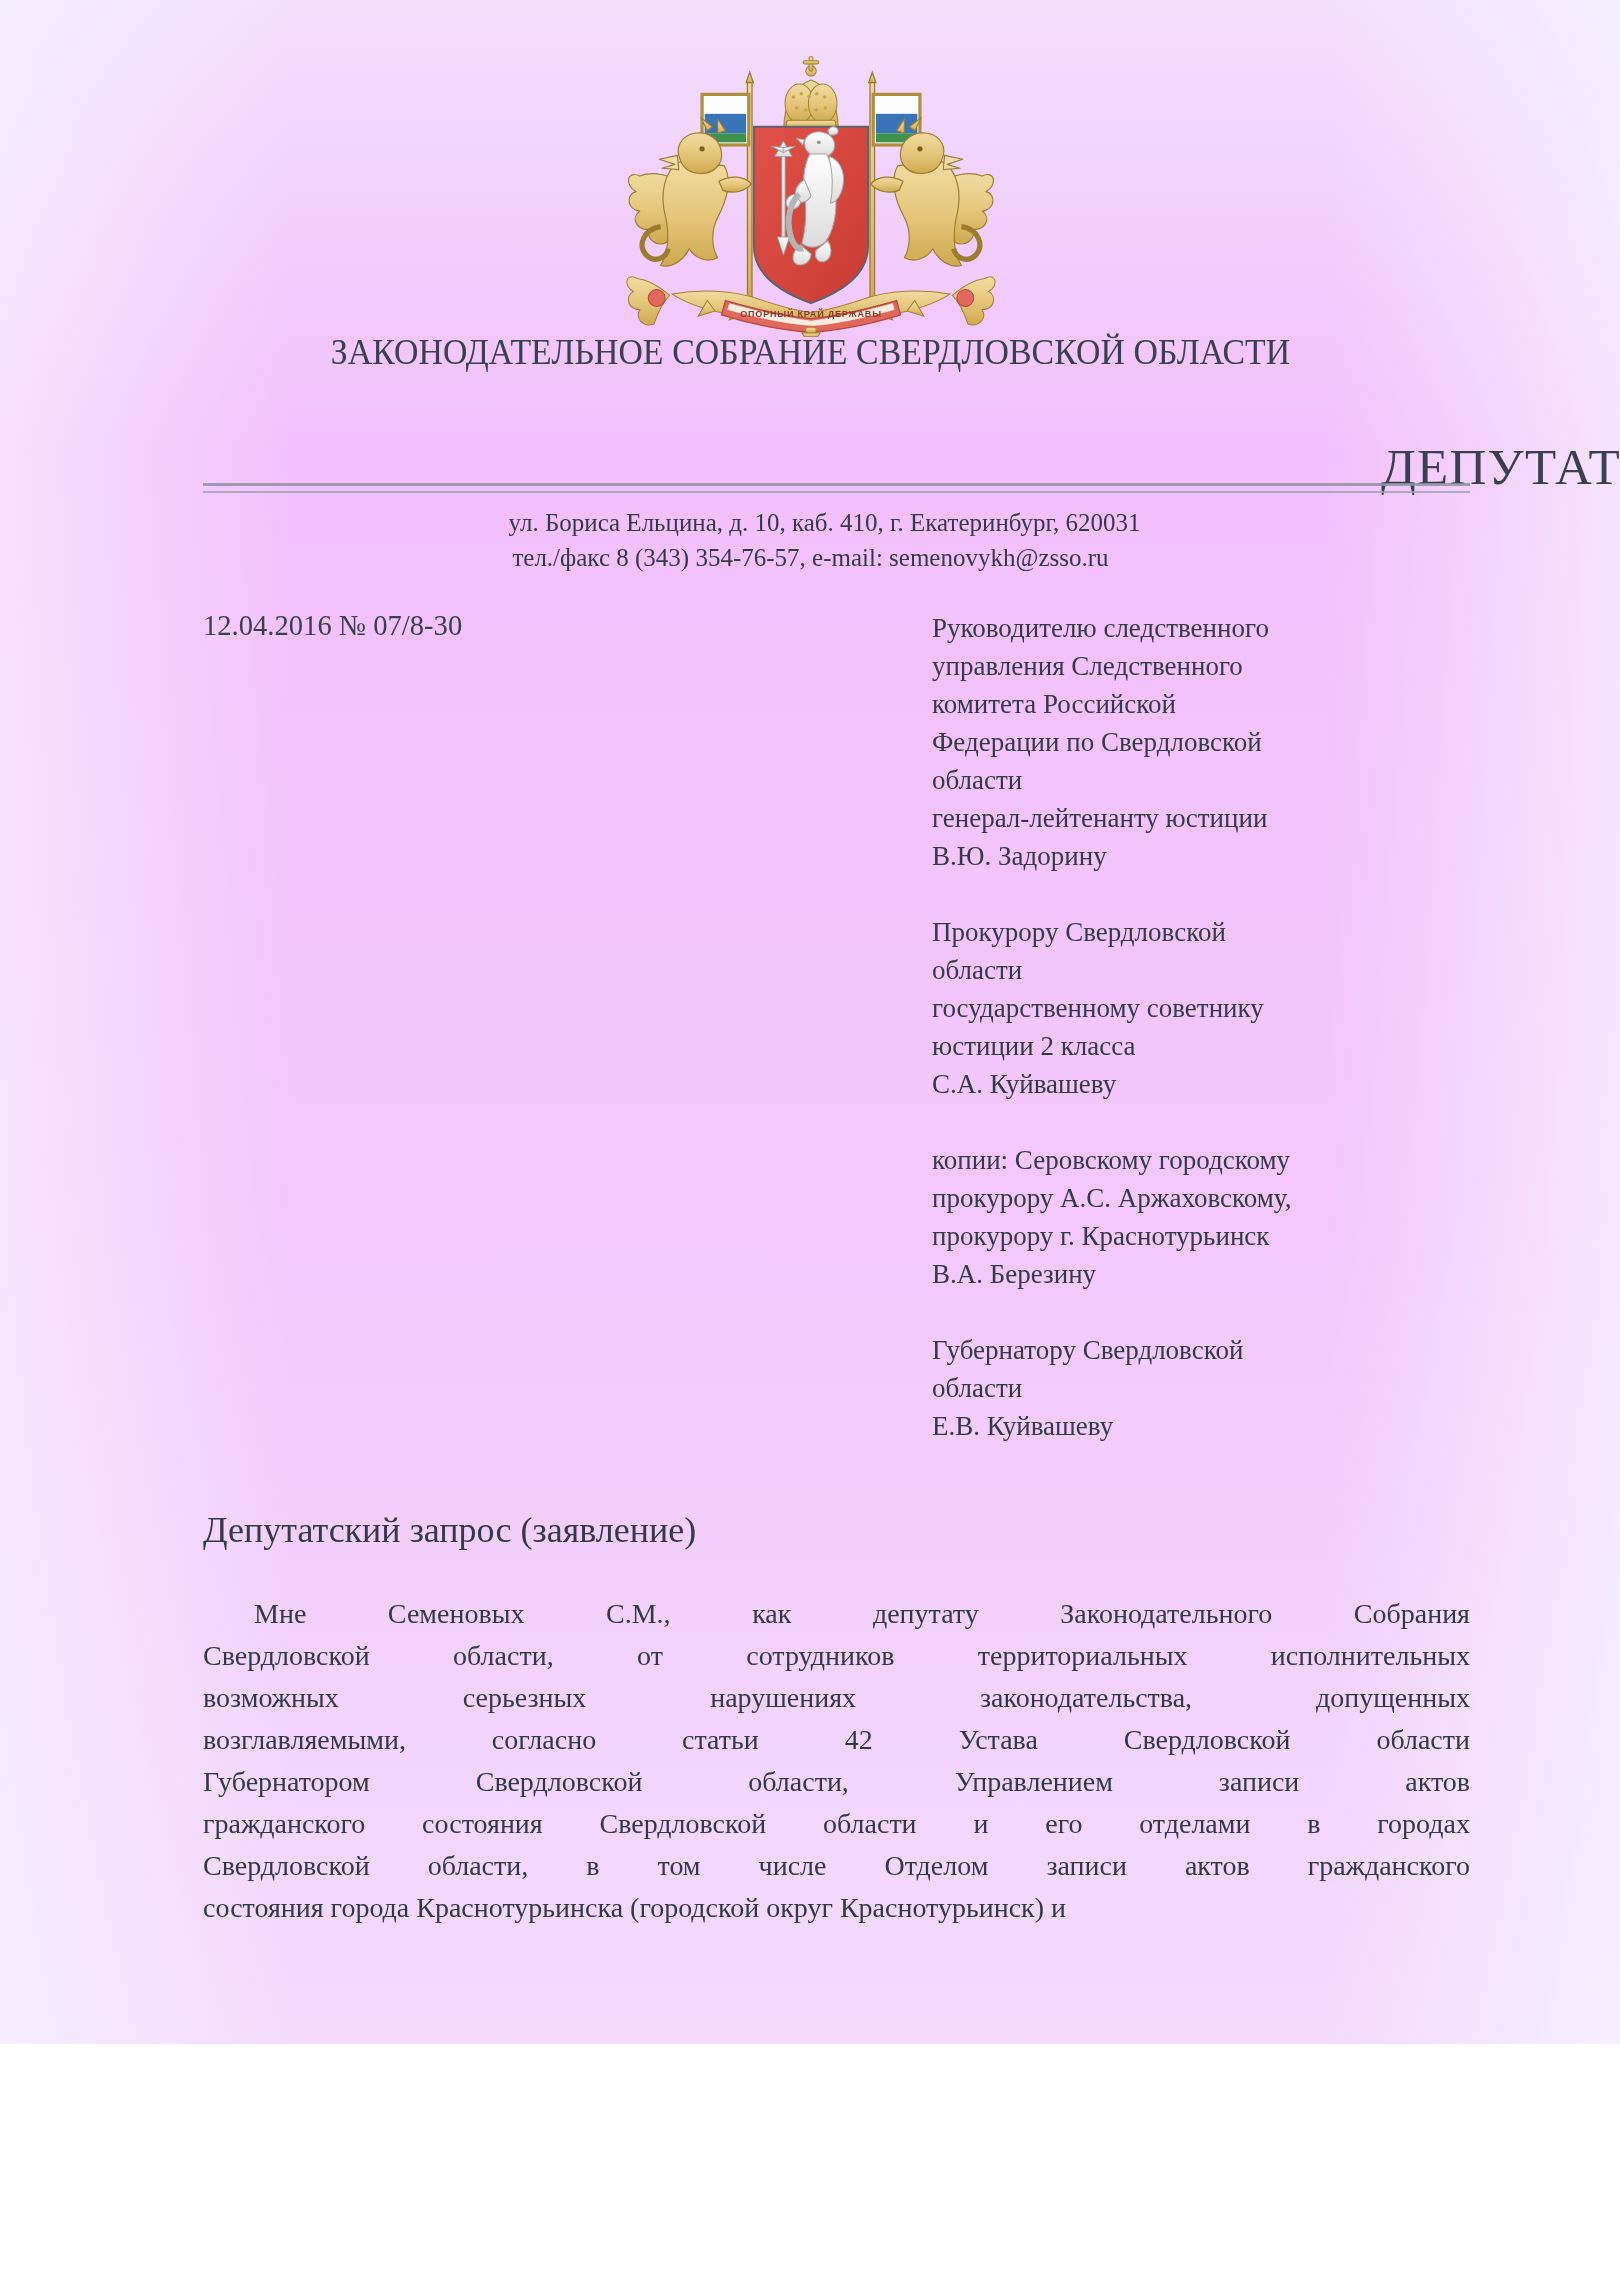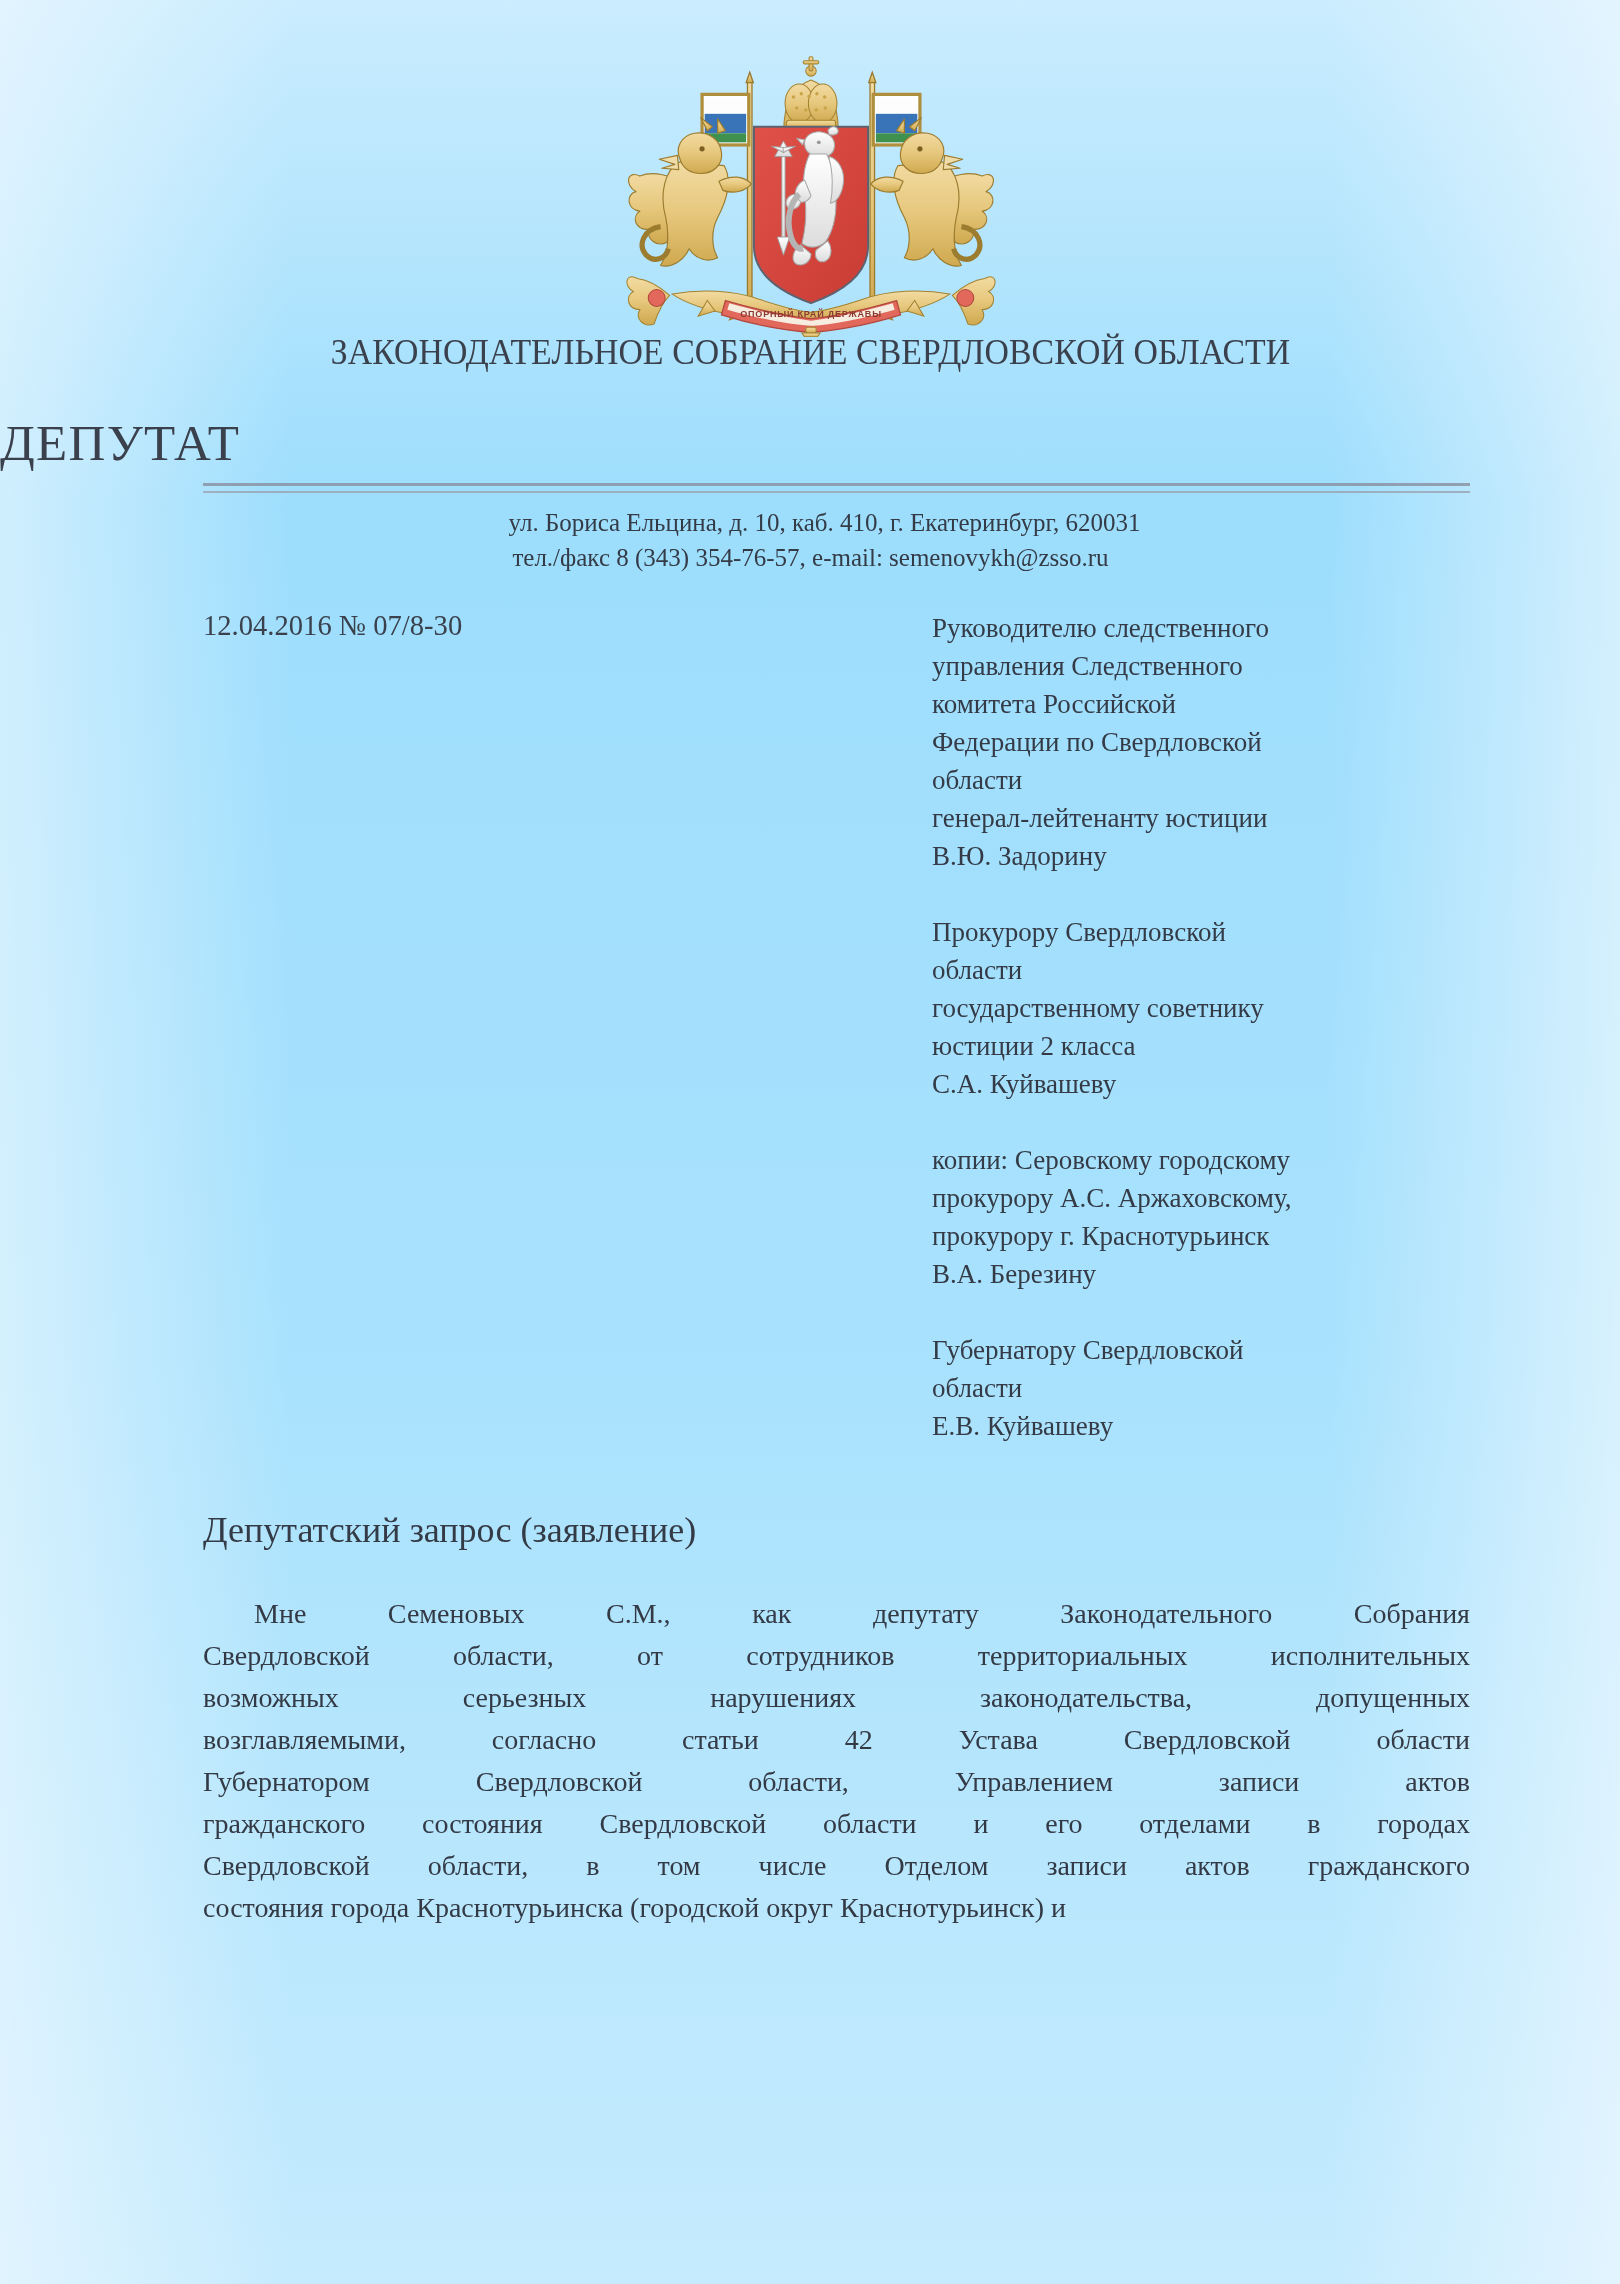--- a/index.html
+++ b/index.html
@@ -3,22 +3,22 @@
 <meta charset="utf-8">
 <style>
   html, body {
     margin: 0;
     padding: 0;
     background: #ffffff;
   }
   .page {
     position: relative;
     width: 1621px;
-    height: 2284px;
-    background: #7dd3fc;
+    height: 2044px;
+    background: #f0abfc;
     overflow: hidden;
     font-family: "Liberation Serif", "DejaVu Serif", serif;
     color: #2f3540;
   }
   
   .paper-tint {
     position: absolute;
     inset: 0;
     background:
       linear-gradient(180deg, rgba(244,250,255,0.65) 0%, rgba(252,253,255,0.25) 22%, rgba(250,253,255,0.35) 60%, rgba(246,251,255,0.6) 100%),
@@ -48,22 +48,22 @@
     text-align: center;
     font-size: 35px;
     letter-spacing: 0.1px;
     font-weight: 400;
     color: #3a414d;
     transform: scaleX(0.965);
   }
   .dept-title {
     position: absolute;
     left: 0; right: 0;
-    top: 414px;
-    text-align: left;
+    top: 438px;
+    text-align: right;
     font-size: 51px;
     font-weight: 400;
     letter-spacing: 1.3px;
     color: #3a414d;
   }
 
   .rules {
     position: absolute;
     left: 203px;
     width: 1267px;

